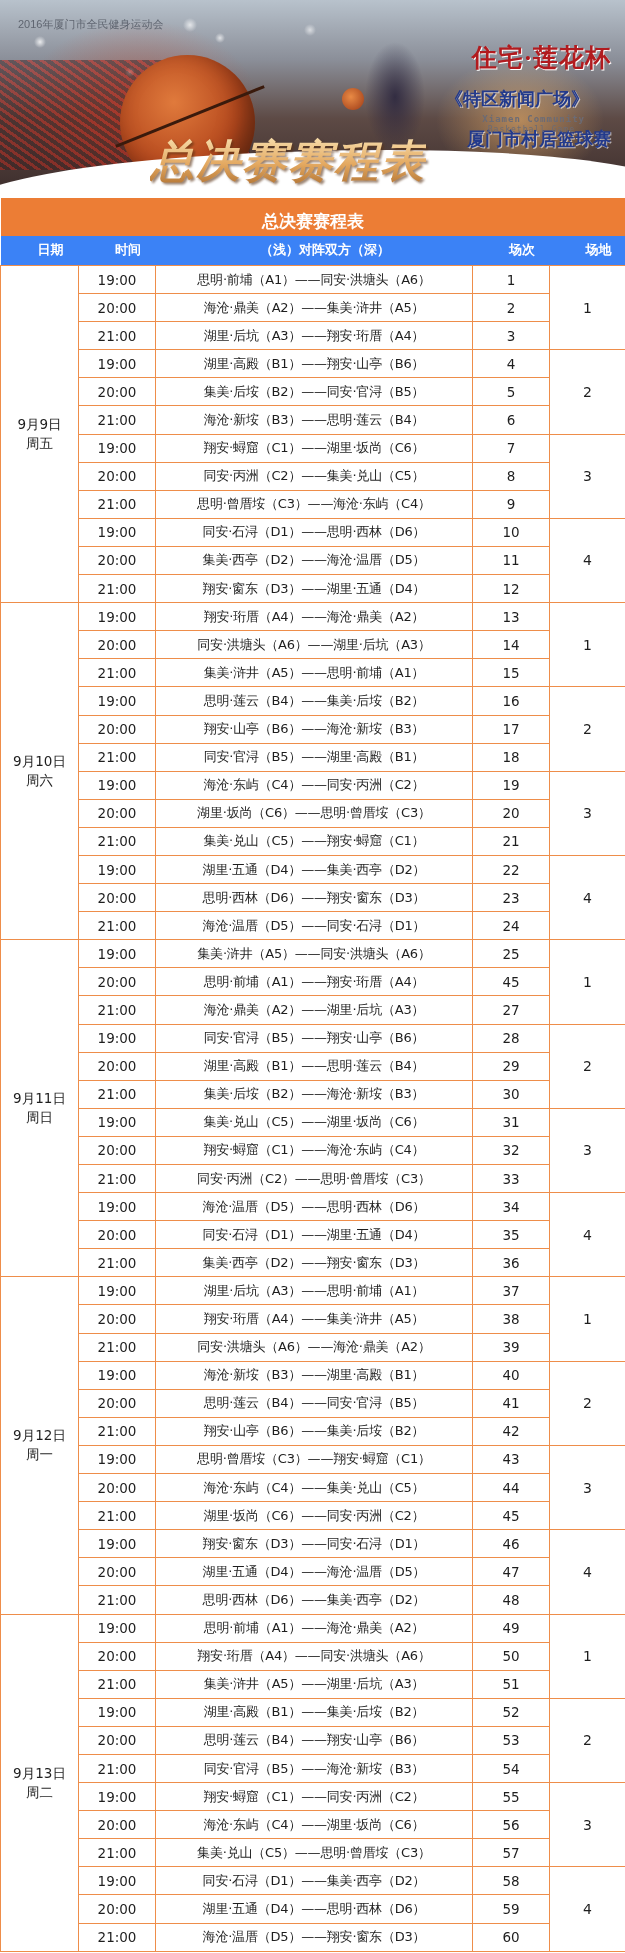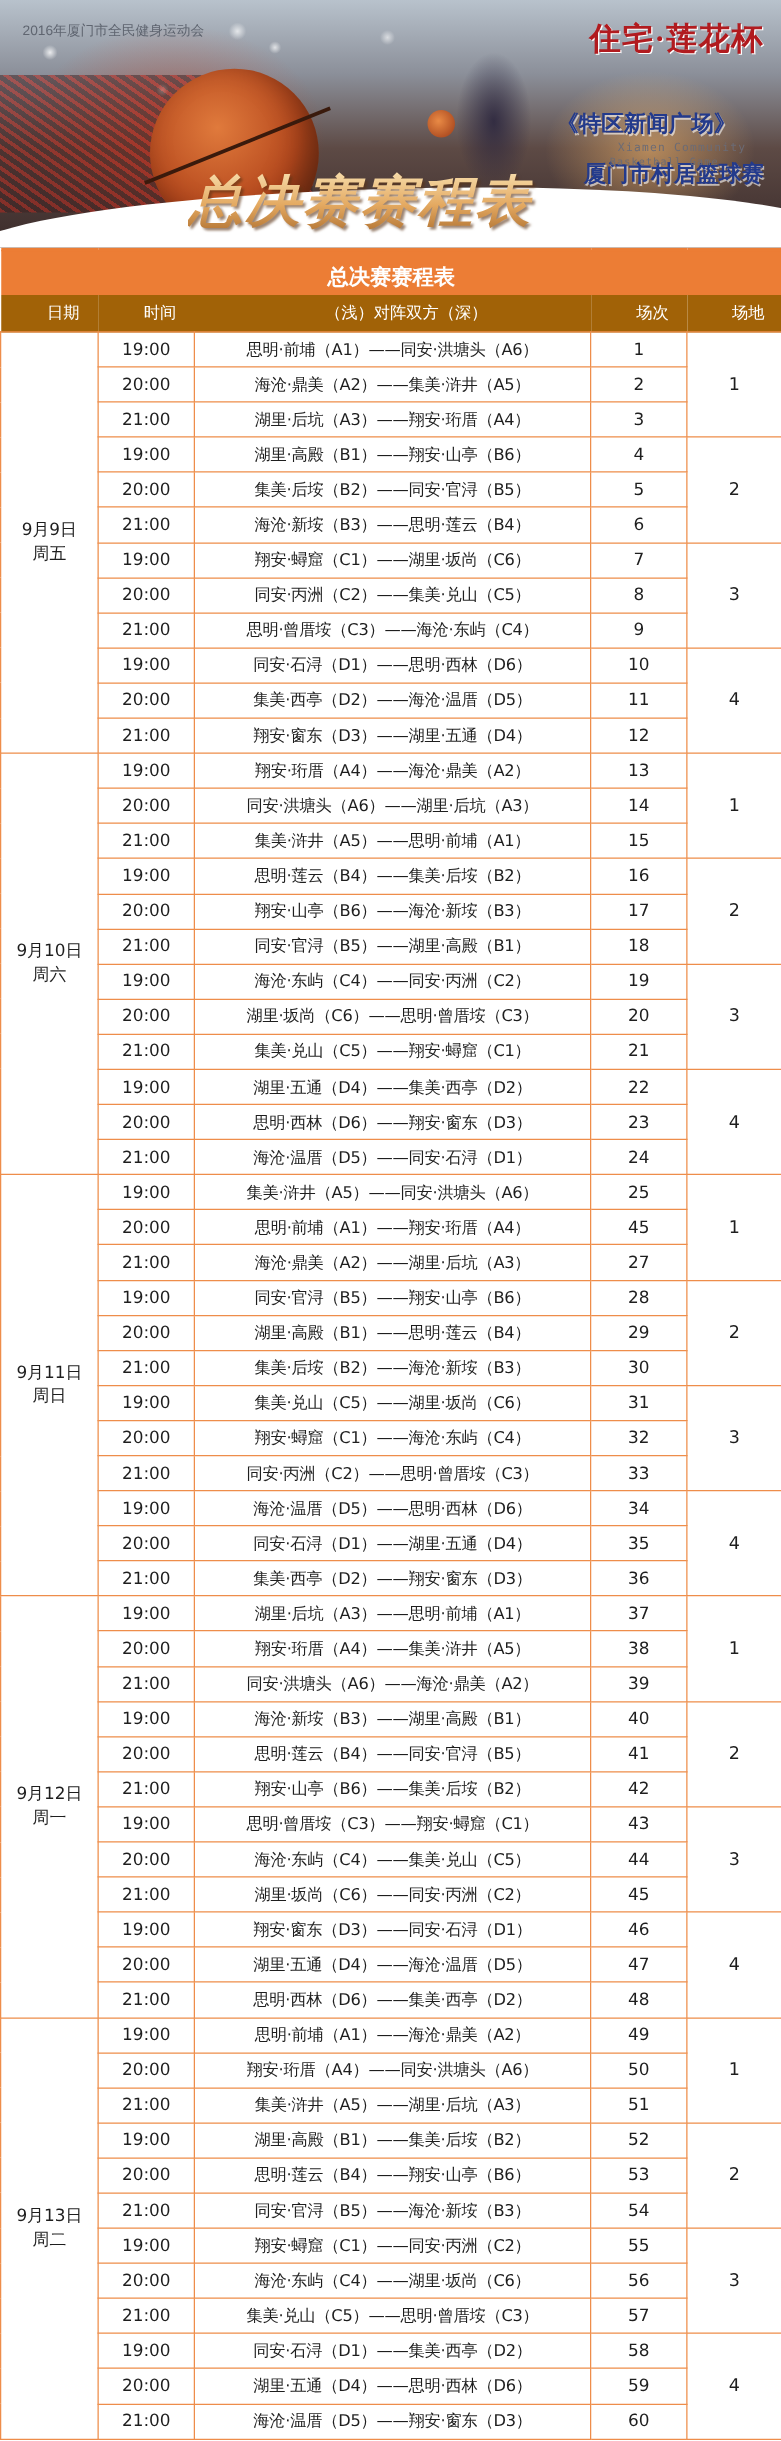--- a/index.html
+++ b/index.html
@@ -52,36 +52,36 @@
   }
   .banner .wave {
     position: absolute; left: -40px; top: 150px; width: 720px; height: 120px;
     background: #ffffff; border-radius: 60% 40% 0 0 / 60px 40px 0 0;
   }
   .banner .kicker {
     position: absolute; left: 18px; top: 17px; font-size: 11px; color: #5f6570;
     font-family: "Liberation Sans", sans-serif;
   }
   .banner .cup-title {
-    position: absolute; right: 14px; top: 14px; font-size: 25px; font-weight: bold;
+    position: absolute; right: 14px; top: 41px; font-size: 25px; font-weight: bold;
     color: #b11b1f; font-family: "Liberation Serif", serif; letter-spacing: 1px;
     text-shadow: 1px 1px 0 #fff;
     margin-left: 32px;
   }
   .banner .sub1, .banner .sub2 {
     position: absolute; right: 14px; font-size: 18px; font-weight: bold; color: #233a8c;
     font-family: "Liberation Sans", sans-serif; text-shadow: 1px 1px 0 rgba(255,255,255,0.6); margin-top: 23px;
   }
   .banner .sub1 { top: 64px; right: 36px; }
   .banner .sub2 { top: 104px; }
   .banner .en-line {
     position: absolute; right: 48px; font-size: 9px; color: #6b6b75;
     font-family: "DejaVu Sans Mono", monospace; letter-spacing: 1px;
   }
-  .banner .en1 { top: 114px; right: 28px; }
+  .banner .en1 { top: 114px; right: 40px; font-weight: bold; }
   .banner .en2 { top: 125px; right: 50px; font-size: 8px; }
   .banner .big-title {
     position: absolute; left: 150px; top: 132px; font-size: 44px; font-weight: bold;
     font-style: italic; letter-spacing: 2px;
     color: #f0c889;
     background: linear-gradient(180deg, #fbe7b9 0%, #e3a860 55%, #a8692a 100%);
     -webkit-background-clip: text; background-clip: text; -webkit-text-fill-color: transparent;
     font-family: "DejaVu Sans", sans-serif;
     filter: drop-shadow(2px 2px 1px rgba(90,50,20,0.6));
   }
@@ -103,24 +103,24 @@
     background: #ec7d35;
     color: #ffffff;
     font-size: 17px;
     font-weight: bold;
     height: 36px;
     padding-top: 6px;
     border: none;
     border-top: 3px solid #ec7d35;
   }
   .head-row th {
-    background: #a16207;
+    background: #3b82f6;
     color: #ffffff;
     font-size: 13px;
-    font-weight: normal;
+    font-weight: bold;
     height: 30px;
     border: none;
     padding-left: 22px;
   }
   .schedule td {
     height: 28.1px;
     border: 1.5px solid #ee8d4a;
     text-align: center;
     vertical-align: middle;
     font-size: 13.5px;

